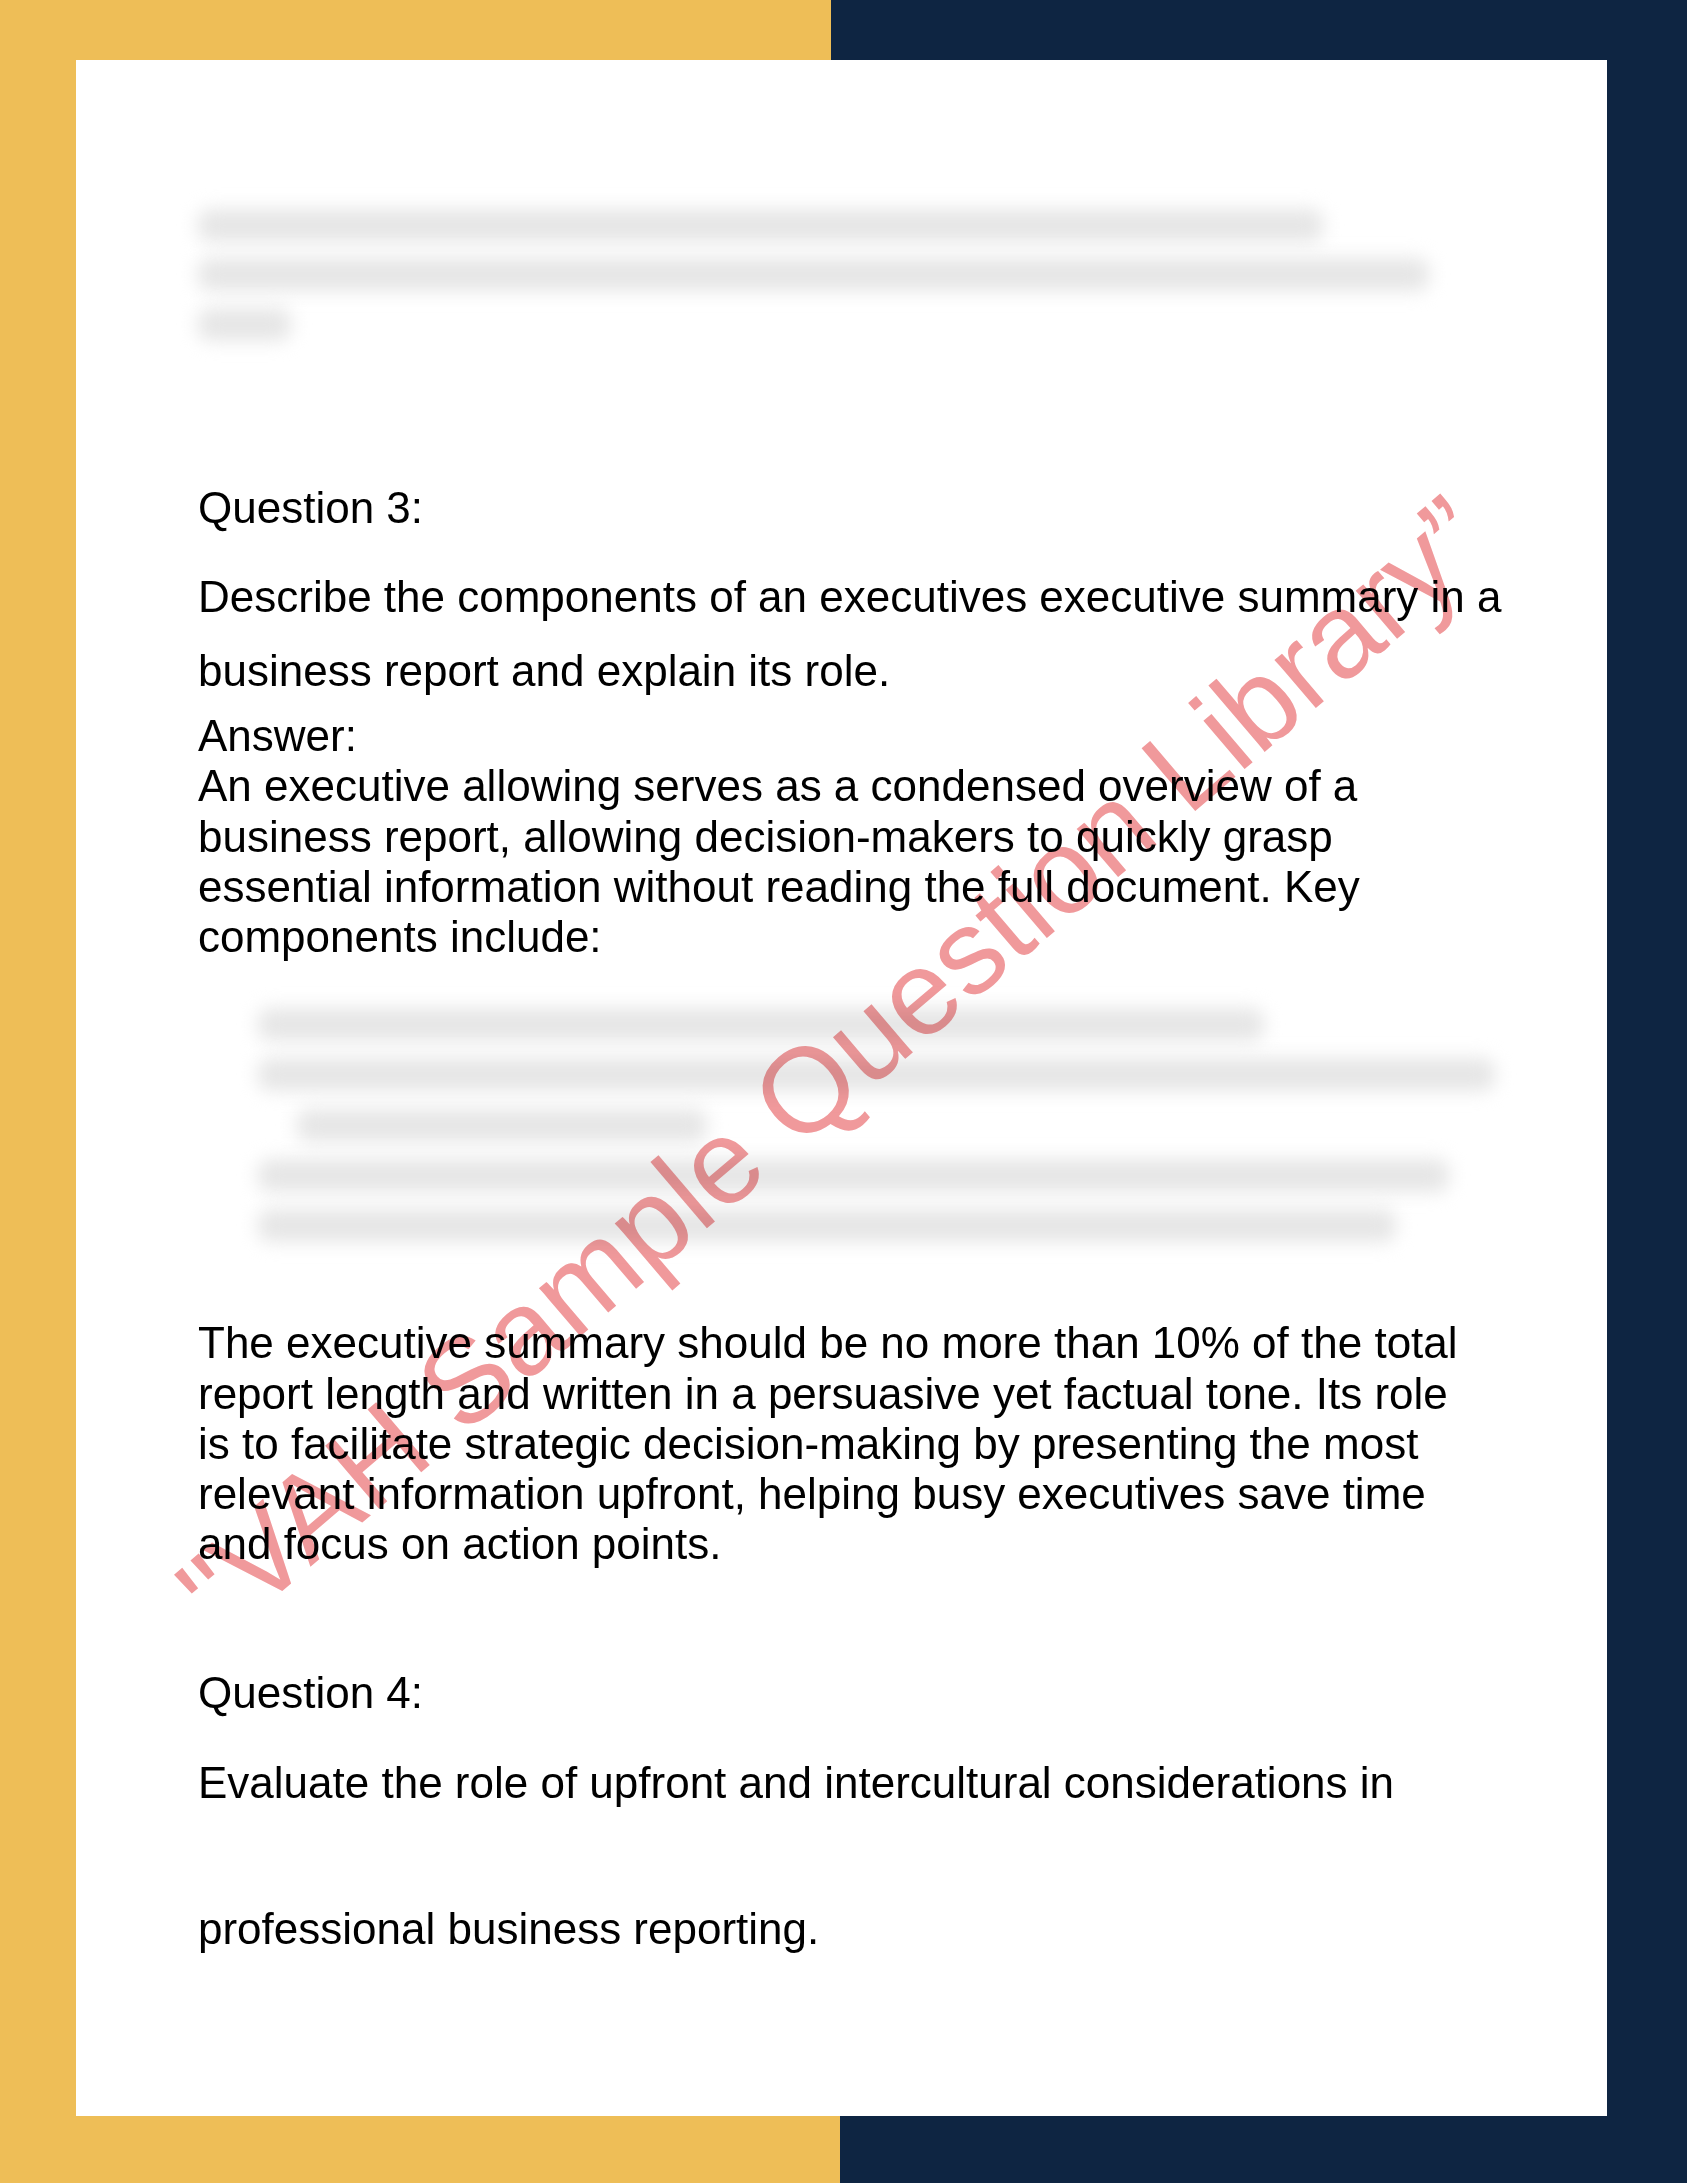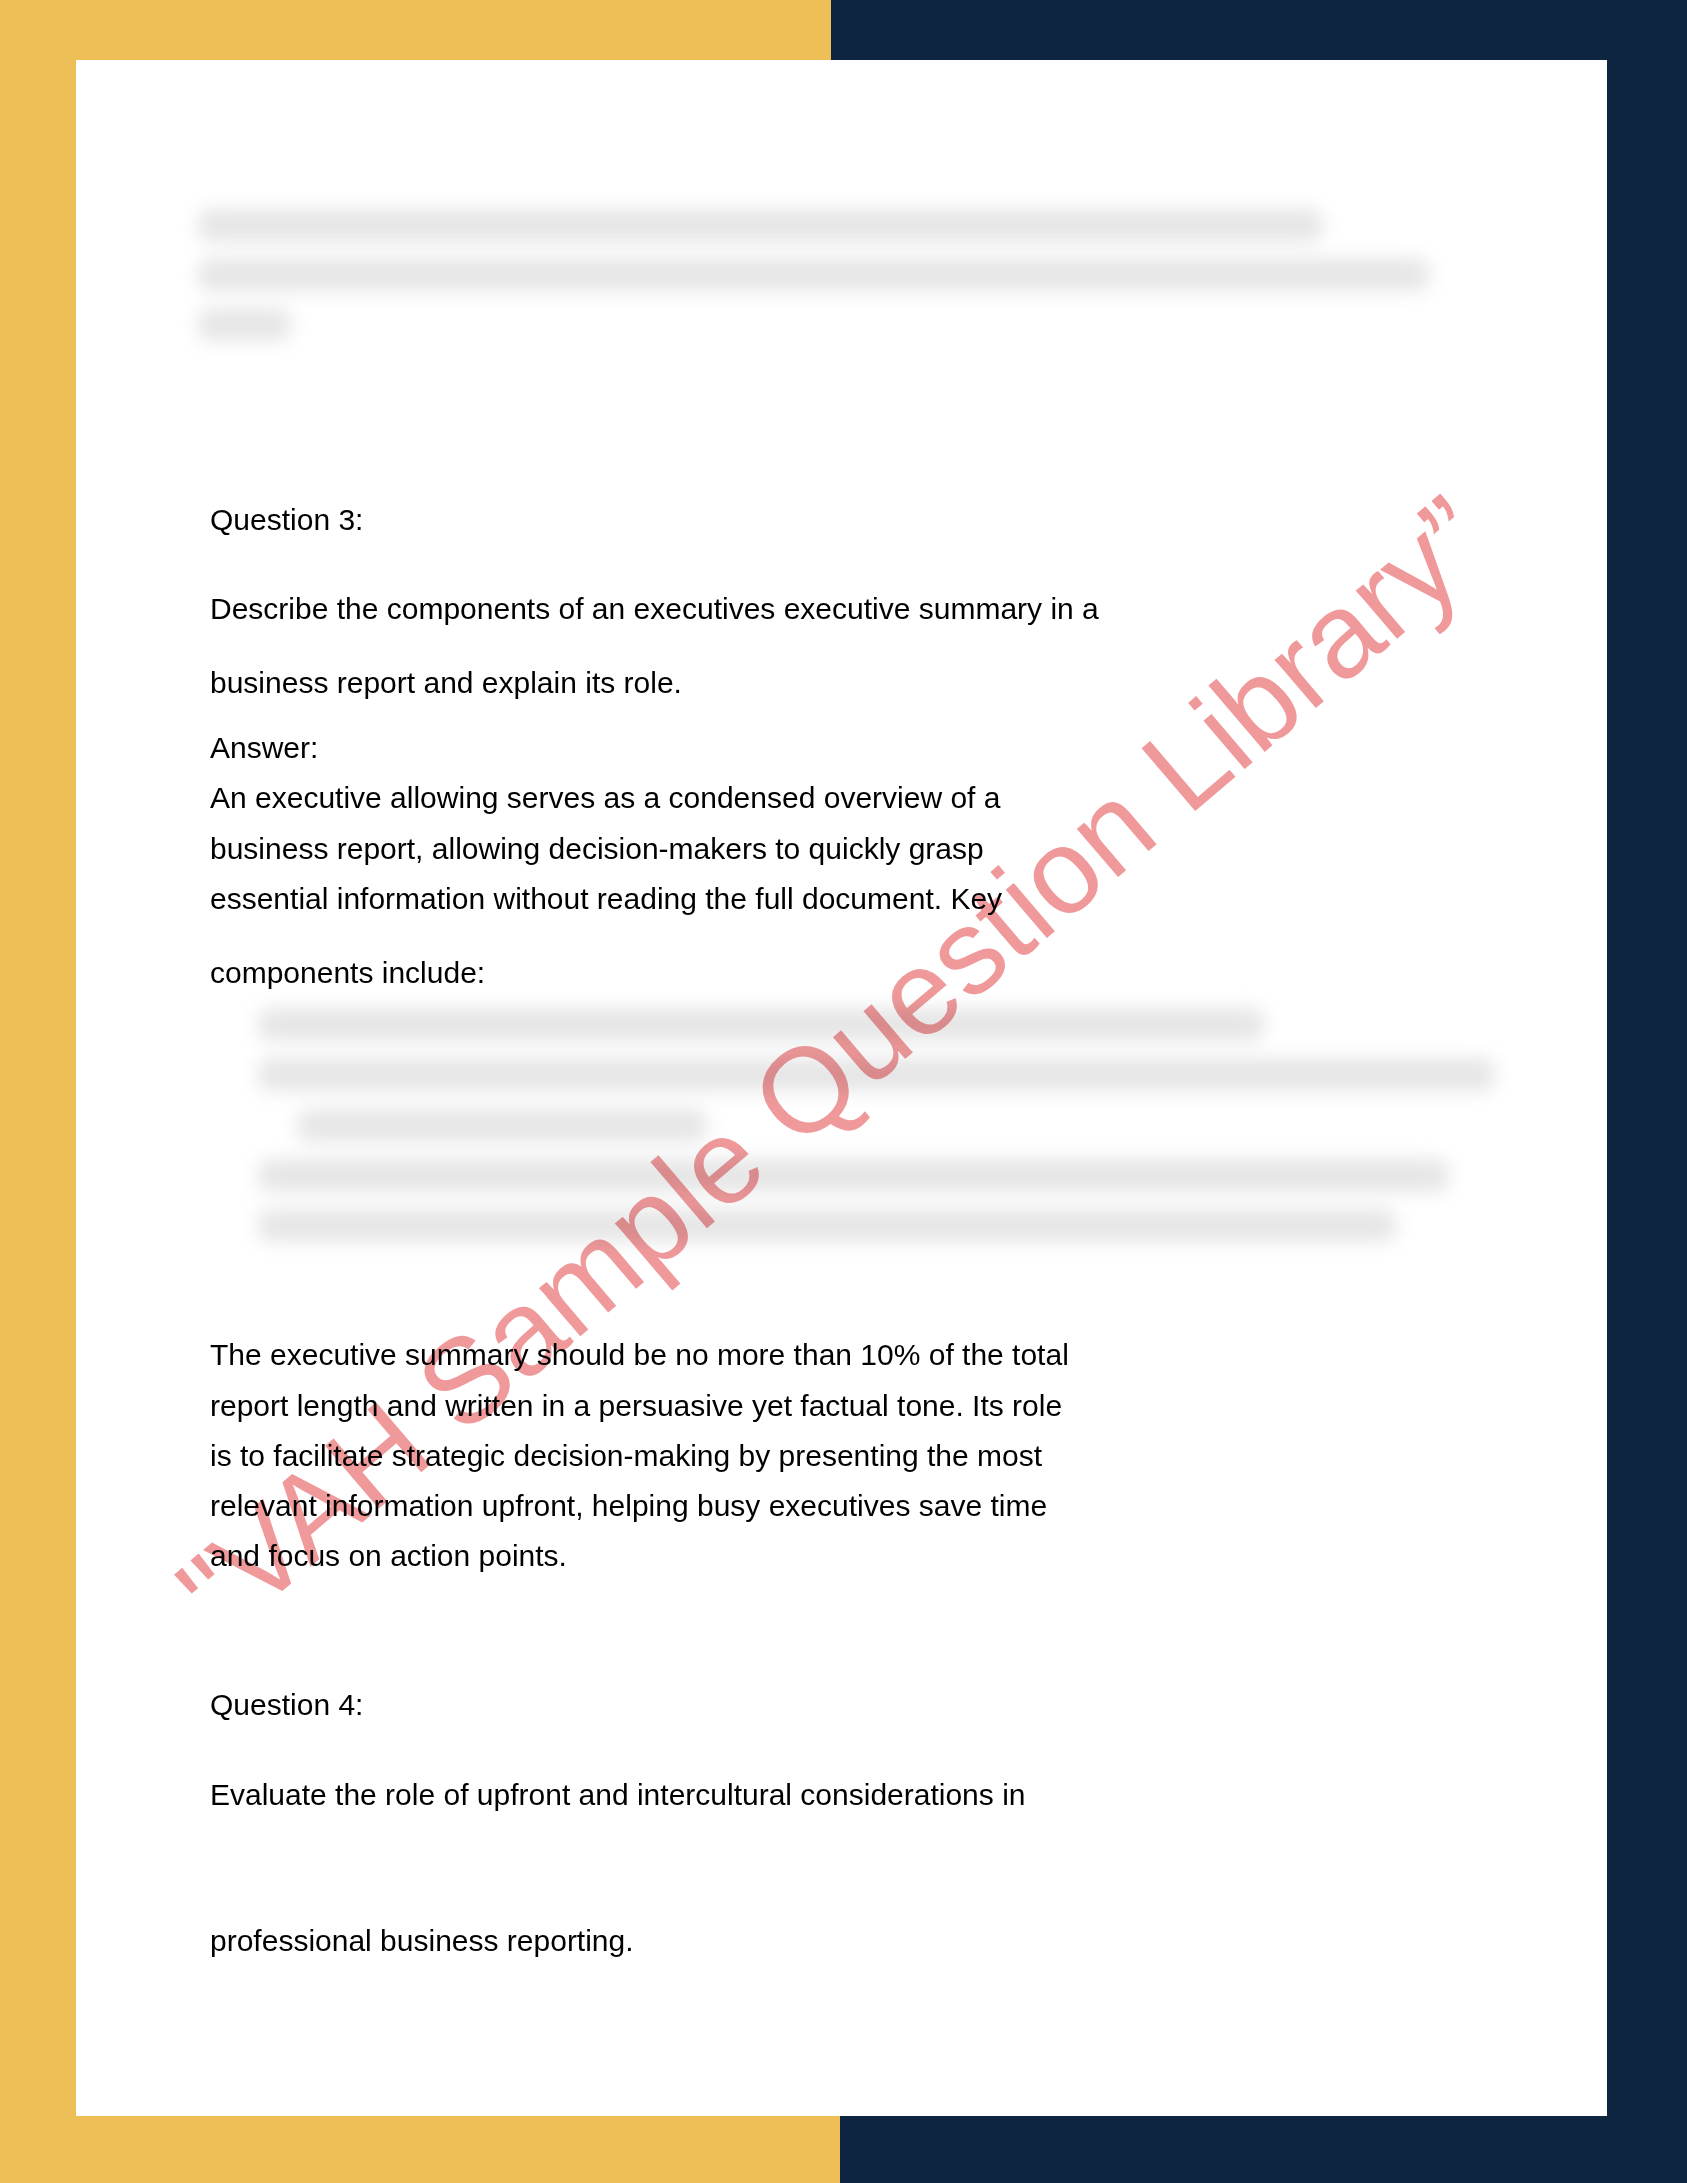--- a/index.html
+++ b/index.html
@@ -16,22 +16,22 @@
   .page {
     position:absolute; left:76px; top:60px; width:1531px; height:2056px;
     background:#ffffff;
   }
   .content { position:absolute; left:122px; top:0; width:1323px; }
   .blur-line {
     position:absolute; height:33px; border-radius:12px;
     background:#e6e6e6; filter:blur(9.3px);
   }
   .txt {
-    position:absolute; left:0; margin:12px; color:#000;
-    font-size:30px; line-height:50px; white-space:nowrap;
+    position:absolute; left:0; margin:0; color:#000;
+    font-size:44px; line-height:50px; white-space:nowrap;
   }
   .watermark {
     position:absolute; left:218px; top:1634px;
     transform-origin:0 0; transform:rotate(-40.5deg) translateY(-93px);
     font-size:120px; line-height:1; color:#F0999B; white-space:nowrap;
     mix-blend-mode:multiply; pointer-events:none;
   }
 </style>
 </head>
 <body>
@@ -52,21 +52,21 @@
     </div>
 
     <p class="txt" style="top:423px;">Question 3:</p>
     <p class="txt" style="top:512px;">Describe the components of an executives executive summary in a</p>
     <p class="txt" style="top:586px;text-align:center;">business report and explain its role.</p>
 
     <p class="txt" style="top:651px;">Answer:</p>
     <p class="txt" style="top:701px;">An executive allowing serves as a condensed overview of a</p>
     <p class="txt" style="top:752px;">business report, allowing decision-makers to quickly grasp</p>
     <p class="txt" style="top:802px;">essential information without reading the full document. Key</p>
-    <p class="txt" style="top:876px;">components include:</p>
+    <p class="txt" style="top:852px;">components include:</p>
 
     <div>
       <div class="blur-line" style="top:948px; left:60px; width:1006px;"></div>
       <div class="blur-line" style="top:998px; left:60px; width:1237px;"></div>
       <div class="blur-line" style="top:1049px; left:99px; width:410px;"></div>
       <div class="blur-line" style="top:1099px; left:60px; width:1191px;"></div>
       <div class="blur-line" style="top:1149px; left:60px; width:1138px;"></div>
     </div>
 
     <p class="txt" style="top:1258px;text-align:right;">The executive summary should be no more than 10% of the total</p>

